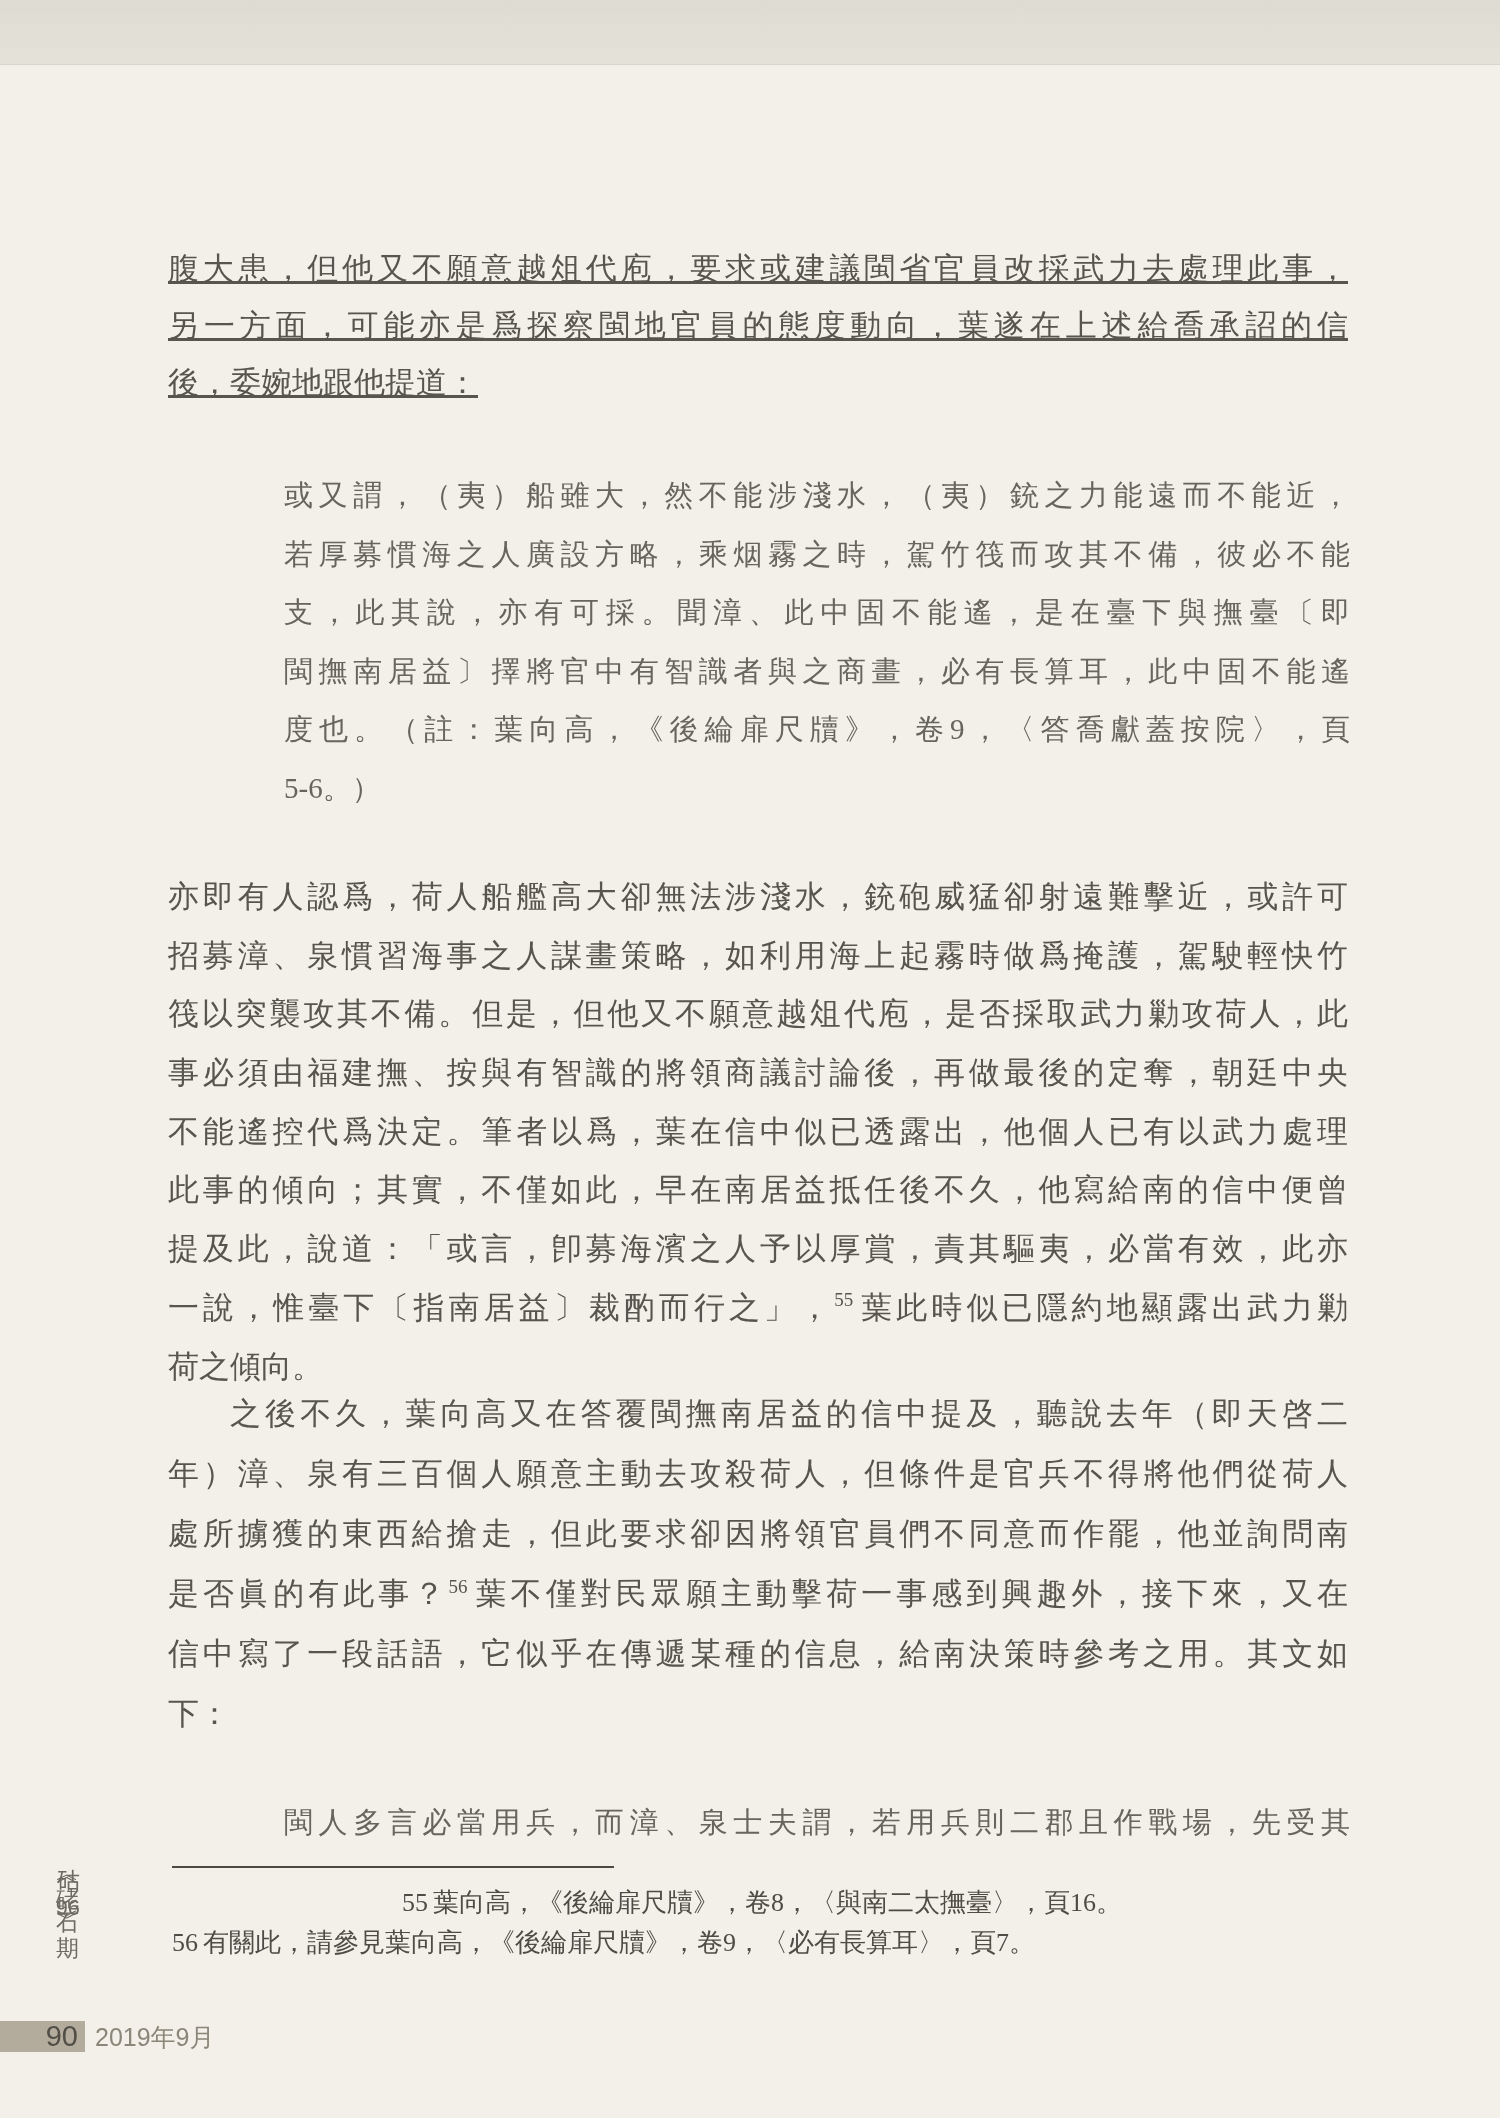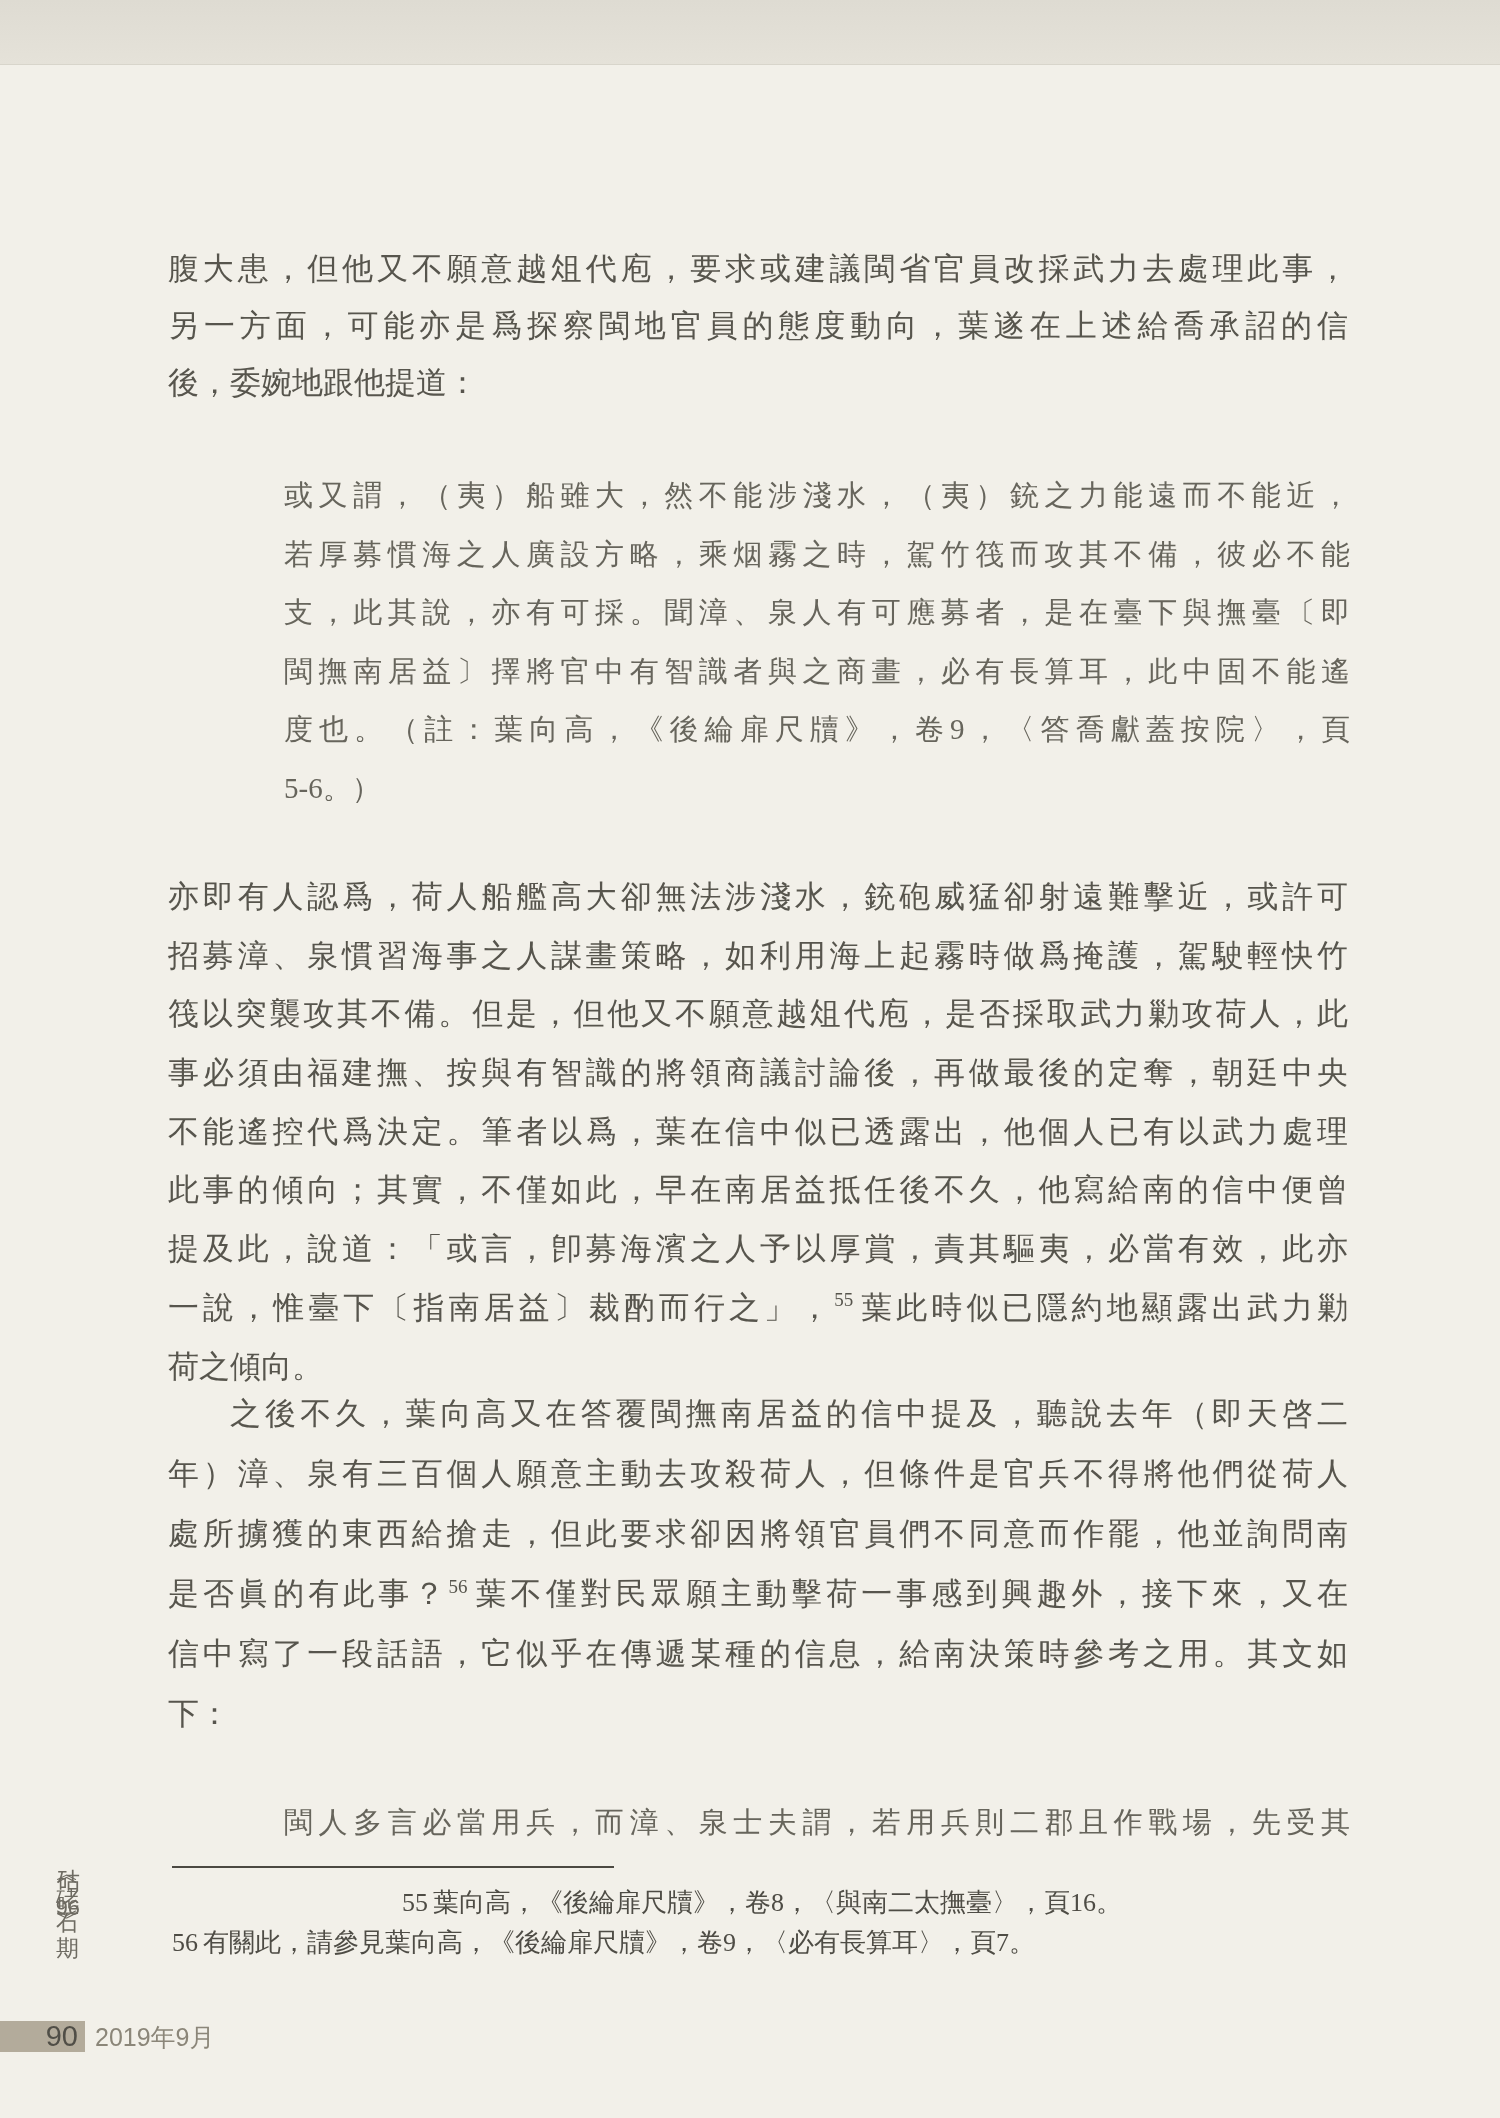--- a/index.html
+++ b/index.html
@@ -18,21 +18,21 @@
   
   .tblock{position:absolute;color:#57554d;}
   .tblock .line{
     text-align:justify;
     text-align-last:justify;
   }
   .tblock .line.endline{text-align-last:left;}
   .tblock .line.indent1{text-indent:2em;}
 
   #para1{left:168px;top:240px;width:1180px;font-size:31px;}
-  #para1 .line{height:57px;line-height:57px;}
+  #para1 .line{height:57px;line-height:57px;text-decoration:underline;}
 
   #quote1{left:284px;top:466px;width:1066px;font-size:29px;color:#67655c;}
   #quote1 .line{height:58.5px;line-height:58.5px;}
 
   #para2{left:168px;top:868px;width:1180px;font-size:31px;}
   #para2 .line{height:58.7px;line-height:58.7px;}
 
   #para3{left:168px;top:1384px;width:1180px;font-size:31px;}
   #para3 .line{height:60px;line-height:60px;}
 
@@ -96,21 +96,21 @@
 
   <div class="tblock" id="para1">
     <div class="line">腹大患，但他又不願意越俎代庖，要求或建議閩省官員改採武力去處理此事，</div>
     <div class="line">另一方面，可能亦是爲探察閩地官員的態度動向，葉遂在上述給喬承詔的信</div>
     <div class="line endline">後，委婉地跟他提道：</div>
   </div>
 
   <div class="tblock" id="quote1">
     <div class="line">或又謂，（夷）船雖大，然不能涉淺水，（夷）銃之力能遠而不能近，</div>
     <div class="line">若厚募慣海之人廣設方略，乘烟霧之時，駕竹筏而攻其不備，彼必不能</div>
-    <div class="line">支，此其說，亦有可採。聞漳、泉人有可應募者，是在臺下與撫臺〔即</div>
+    <div class="line">支，此其說，亦有可採。聞漳、此中固不能遙，是在臺下與撫臺〔即</div>
     <div class="line">閩撫南居益〕擇將官中有智識者與之商畫，必有長算耳，此中固不能遙</div>
     <div class="line">度也。（註：葉向高，《後綸扉尺牘》，卷9，〈答喬獻蓋按院〉，頁</div>
     <div class="line endline">5-6。）</div>
   </div>
 
   <div class="tblock" id="para2">
     <div class="line">亦即有人認爲，荷人船艦高大卻無法涉淺水，銃砲威猛卻射遠難擊近，或許可</div>
     <div class="line">招募漳、泉慣習海事之人謀畫策略，如利用海上起霧時做爲掩護，駕駛輕快竹</div>
     <div class="line">筏以突襲攻其不備。但是，但他又不願意越俎代庖，是否採取武力勦攻荷人，此</div>
     <div class="line">事必須由福建撫、按與有智識的將領商議討論後，再做最後的定奪，朝廷中央</div>

